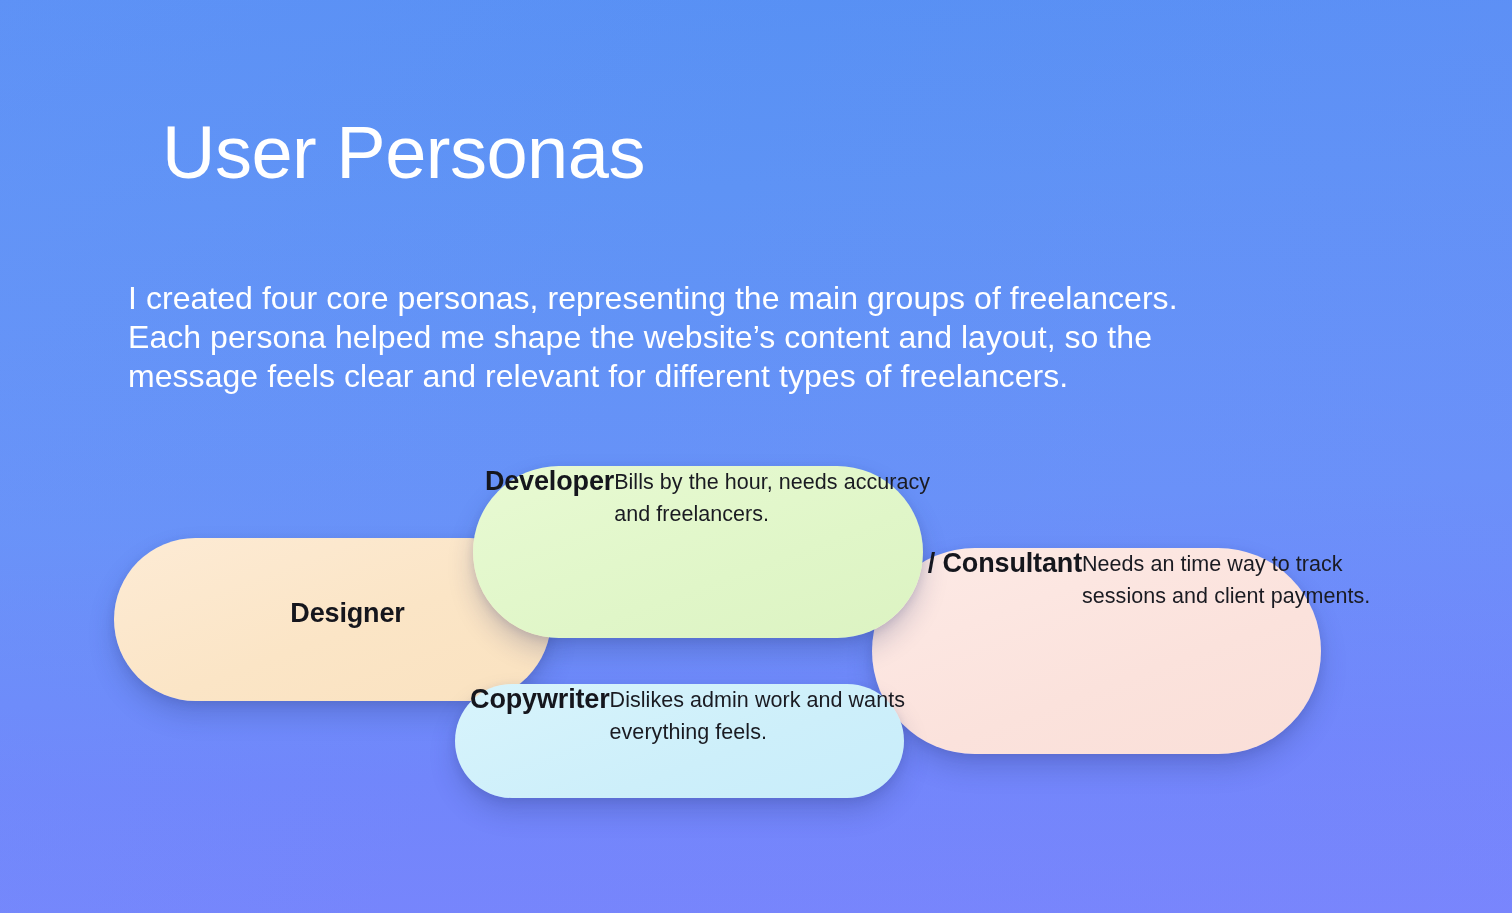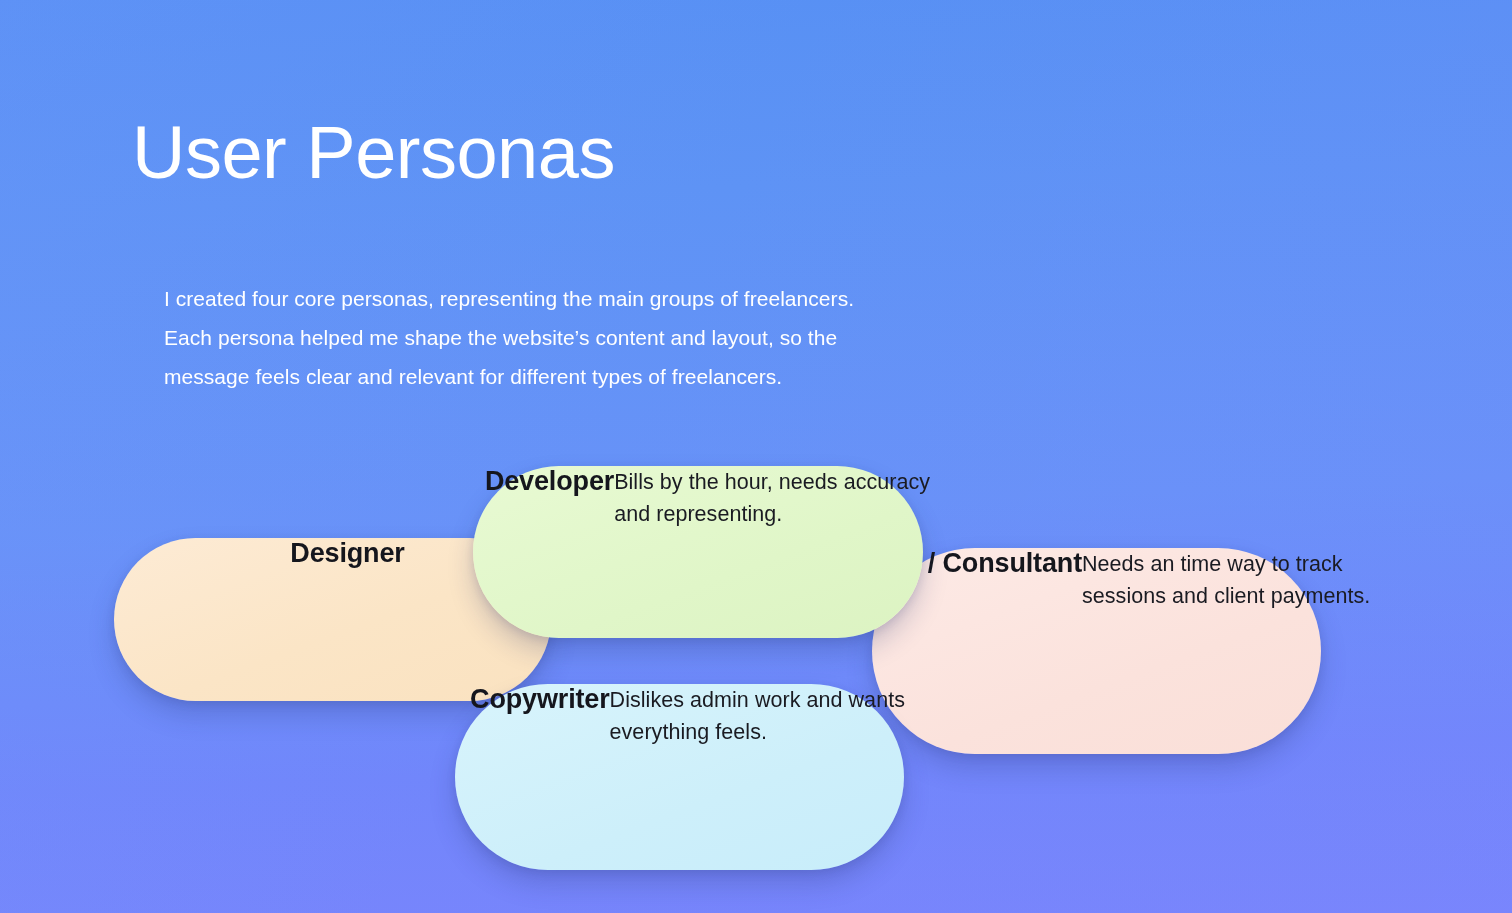--- a/index.html
+++ b/index.html
@@ -21,36 +21,36 @@
   .bg-tint {
     position: absolute;
     inset: 0;
     background: linear-gradient(115deg, rgba(110,150,250,0.30) 0%, rgba(110,160,250,0.00) 42%, rgba(125,135,255,0.18) 100%);
     pointer-events: none;
   }
 
   
   .page-title {
     position: absolute;
-    left: 132px;
+    left: 162px;
     top: 113px;
     font-size: 74px;
     font-weight: 300;
     line-height: 1.08;
     color: #FFFFFF;
     letter-spacing: -0.5px;
     white-space: nowrap;
   }
 
   .intro {
     position: absolute;
-    left: 164px;
+    left: 128px;
     top: 279px;
     width: 1070px;
-    font-size: 21px;
+    font-size: 32px;
     font-weight: 400;
     line-height: 39px;
     color: #FFFFFF;
     letter-spacing: 0.05px;
   }
   .intro .line { display: block; }
 
   
   .personas {
     position: absolute;
@@ -85,38 +85,39 @@
   }
   .persona-desc .line { display: block; white-space: nowrap; }
 
   
   #card-designer {
     left: 114px;  top: 538px;
     width: 437px; height: 163px;
     padding-left: 70px; padding-right: 40px;
     background: linear-gradient(160deg, #FDEBD5 0%, #FBE5C6 55%, #FAE2C0 100%);
     z-index: 1;
+    align-items: center;
   }
   #card-coach {
     left: 872px;  top: 548px;
     width: 449px; height: 206px;
     padding-left: 56px; padding-right: 40px;
     background: linear-gradient(160deg, #FDEAE6 0%, #FBE2DC 60%, #FADFD8 100%);
     z-index: 2;
   }
   #card-developer {
     left: 473px;  top: 466px;
     width: 450px; height: 172px;
     padding-left: 59px; padding-right: 40px;
     background: linear-gradient(160deg, #E8FAD3 0%, #E0F6C8 60%, #DCF3C2 100%);
     z-index: 3;
   }
   #card-copywriter {
     left: 455px;  top: 684px;
-    width: 449px; height: 186px;
+    width: 449px; height: 114px;
     padding-left: 56px; padding-right: 40px;
     background: linear-gradient(160deg, #D8F4FC 0%, #CDEFFA 60%, #C8EDFA 100%);
     z-index: 4;
   }
 </style>
 </head>
 <body>
 
 <div class="bg-tint"></div>
 
@@ -139,21 +140,21 @@
     <div class="persona-desc">
       <span class="line">Needs an time way to track</span>
       <span class="line">sessions and client payments.</span>
     </div>
   </div>
 
   <div class="persona-card" id="card-developer">
     <div class="persona-name">Developer</div>
     <div class="persona-desc">
       <span class="line">Bills by the hour, needs accuracy</span>
-      <span class="line">and representing.</span>
+      <span class="line">and freelancers.</span>
     </div>
   </div>
 
   <div class="persona-card" id="card-copywriter">
     <div class="persona-name">Copywriter</div>
     <div class="persona-desc">
       <span class="line">Dislikes admin work and wants</span>
       <span class="line">everything feels.</span>
     </div>
   </div>

